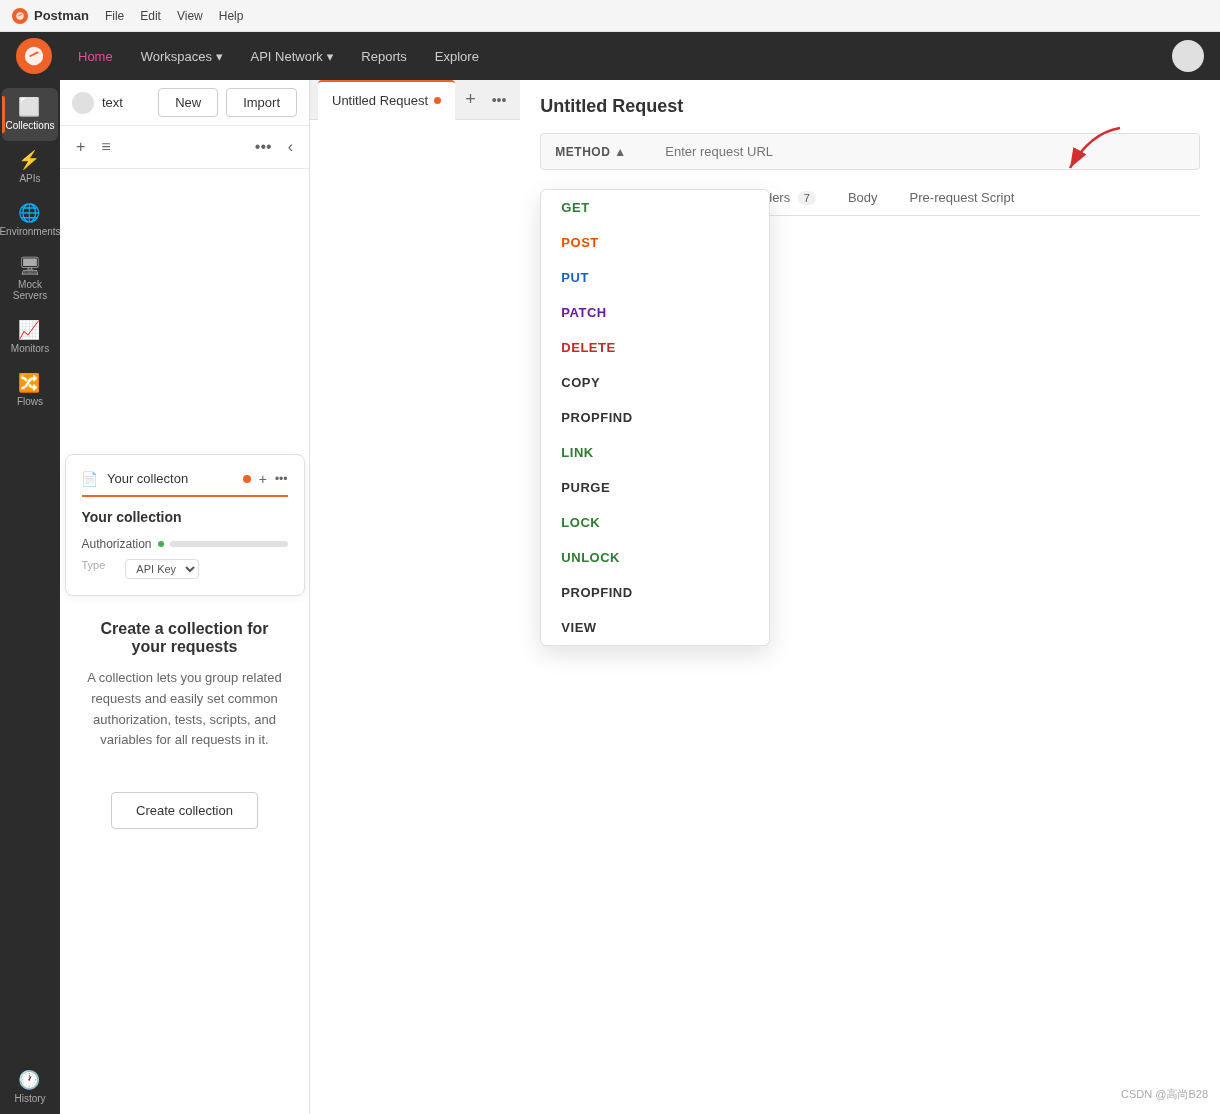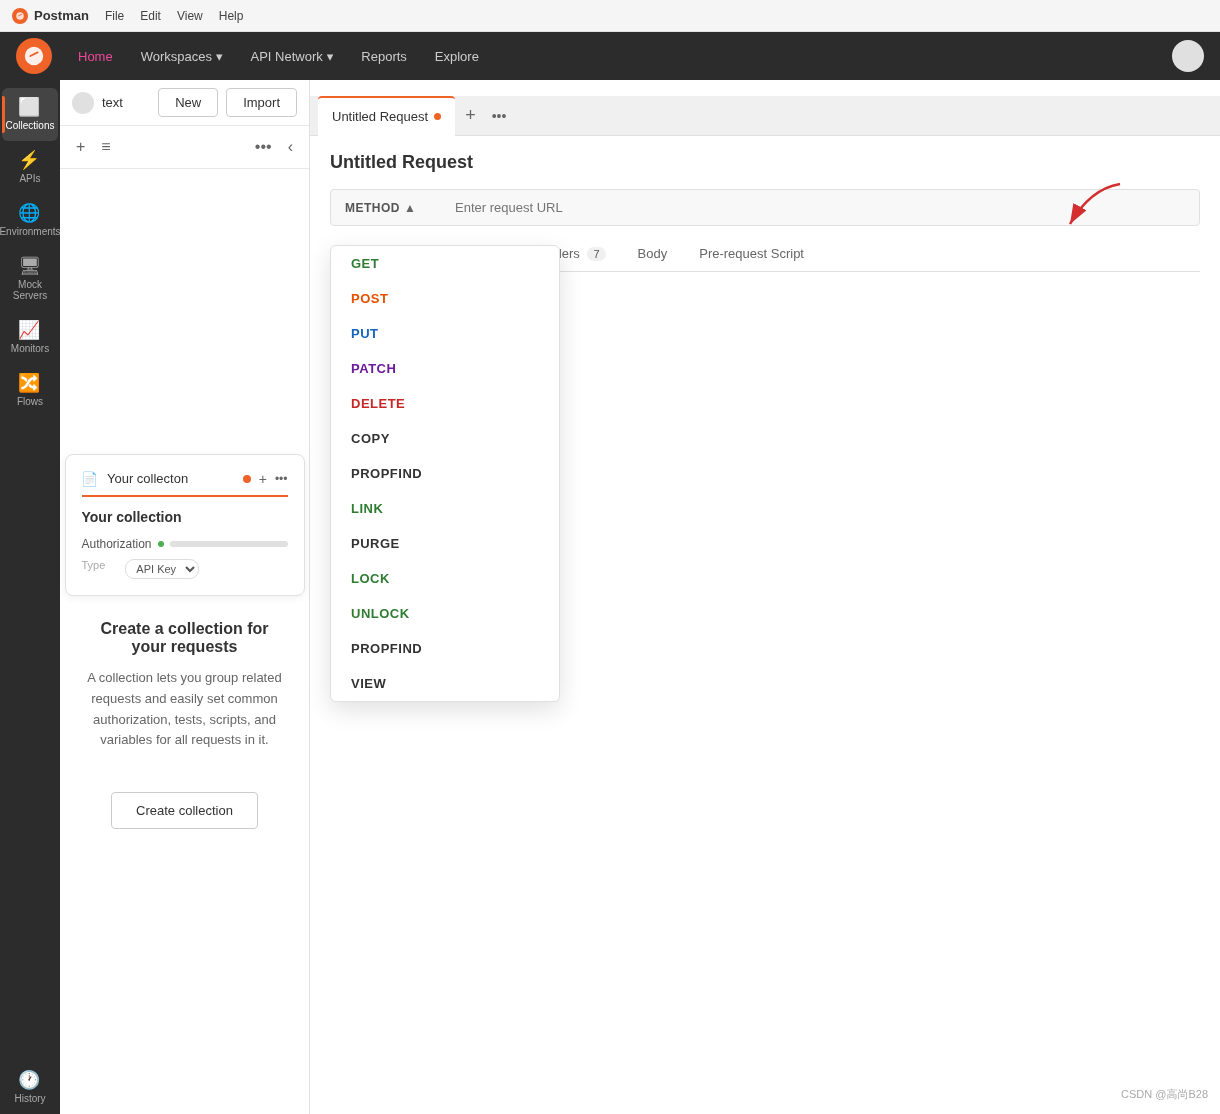--- a/index.html
+++ b/index.html
@@ -87,33 +87,33 @@
     .card-icon { font-size: 14px; color: #666; }
     .card-title { font-size: 13px; color: #333; font-weight: 500; flex: 1; }
     .card-dot { width: 8px; height: 8px; background: #ef6228; border-radius: 50%; }
     .card-body-title { font-size: 14px; font-weight: 600; color: #333; margin-bottom: 12px; }
     .card-auth-row { display: flex; align-items: center; gap: 6px; margin-bottom: 8px; font-size: 12px; color: #555; }
     .auth-dot { width: 6px; height: 6px; background: #4CAF50; border-radius: 50%; }
     .auth-bar { flex: 1; height: 6px; background: #e0e0e0; border-radius: 3px; }
     .card-type-row { display: flex; gap: 20px; font-size: 11px; color: #888; }
     .type-label { color: #aaa; }
     .type-select {
-      border: 1px solid #ddd; border-radius: 9px; padding: 2px 6px;
+      border: 1px solid #ddd; border-radius: 4px; padding: 2px 6px;
       font-size: 11px; color: #555; background: #fff;
     }
 
     .create-collection-title { font-size: 16px; font-weight: 700; color: #333; margin-bottom: 12px; }
     .create-collection-desc { font-size: 13px; color: #666; line-height: 1.6; margin-bottom: 24px; }
     .create-collection-btn {
       border: 1px solid #ccc; background: #fff; border-radius: 4px;
       padding: 10px 24px; font-size: 13px; cursor: pointer; color: #333; margin-top: 17px;
     }
 
     
-    .request-area { flex: 1; display: flex; flex-direction: column; margin-top: 16px; }
+    .request-area { flex: 1; display: flex; flex-direction: row; }
 
     
     .tabs-bar {
       display: flex; align-items: center; background: #f0f0f0;
       border-bottom: 1px solid #e0e0e0; height: 40px; padding: 0 8px; gap: 4px;
     }
     .tab {
       display: flex; align-items: center; gap: 6px; padding: 0 14px;
       height: 40px; font-size: 13px; cursor: pointer; border-top: 2px solid transparent;
       background: #e8e8e8; border-radius: 4px 4px 0 0; color: #555;

